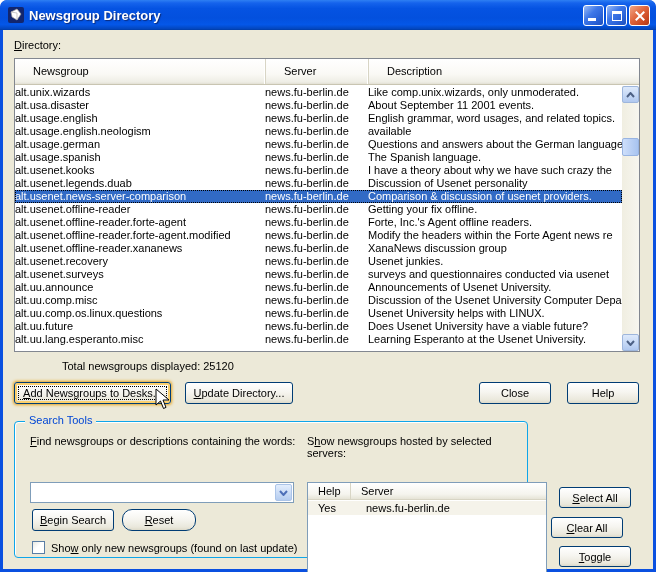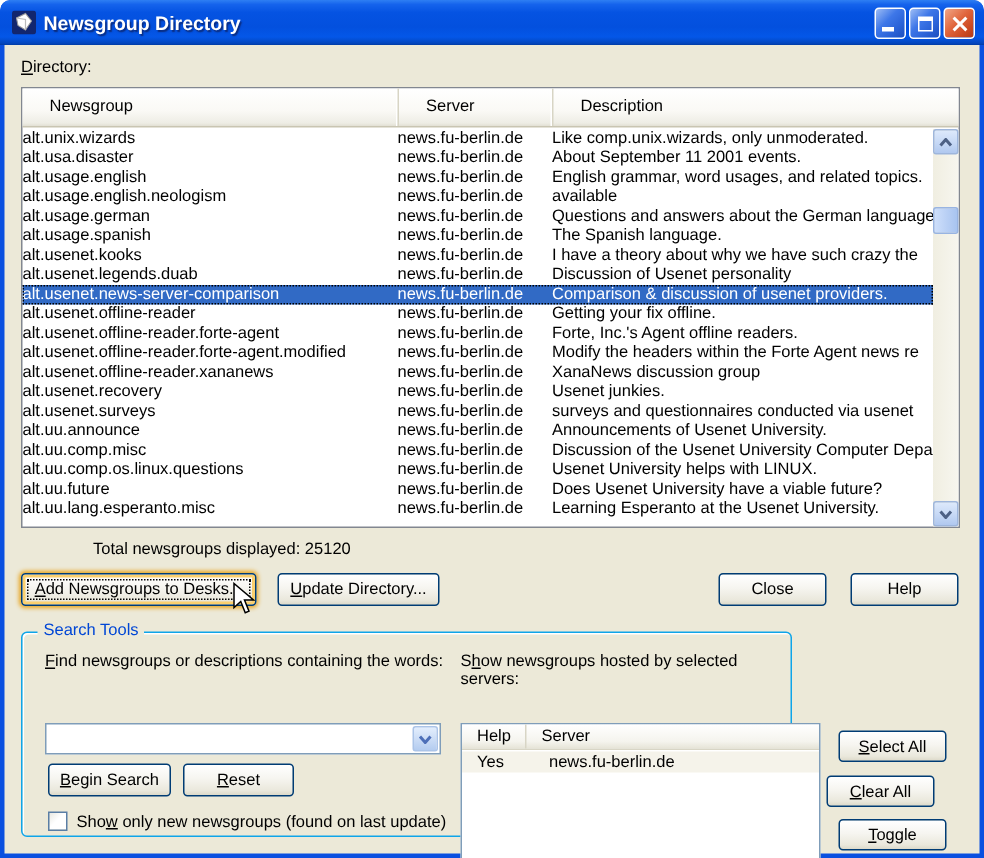--- a/index.html
+++ b/index.html
@@ -264,21 +264,21 @@
         <span class="combo-btn">
           <svg class="chev" style="left:3px; top:5px;" width="9" height="6" viewBox="0 0 9 6">
               <path d="M1 1 L4.5 5 L8 1" fill="none" stroke="#4D6FB8" stroke-width="2"></path>
             </svg>
         </span>
       </div>
 
       <div class="btn" style="left:17px; top:87px; width:82px;">
         <span><u>B</u>egin Search</span>
       </div>
-      <div class="btn" style="left:107px; top:87px; width:74px;">
+      <div class="btn" style="left:107px; top:87px; width:74px;border-radius:10px;">
         <span><u>R</u>eset</span>
       </div>
 
       <div class="checkrow" style="top:119px;justify-content:center;">
         <span class="checkbox"></span>
         <span>Sho<u>w</u> only new newsgroups (found on last update)</span>
       </div>
       <div class="checkrow" style="top:154px;flex-direction:column;">
         <span class="checkbox"></span>
         <span>Display a separate <u>l</u>ine for each server</span>

